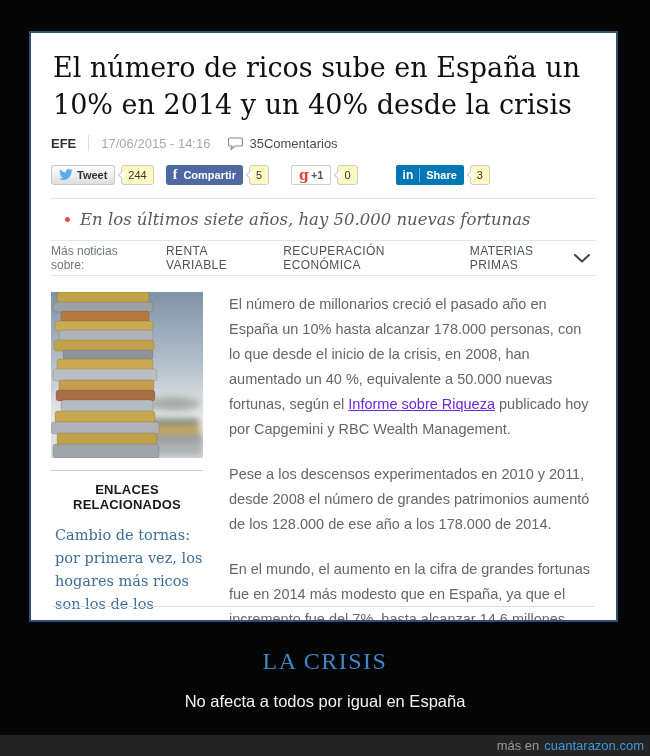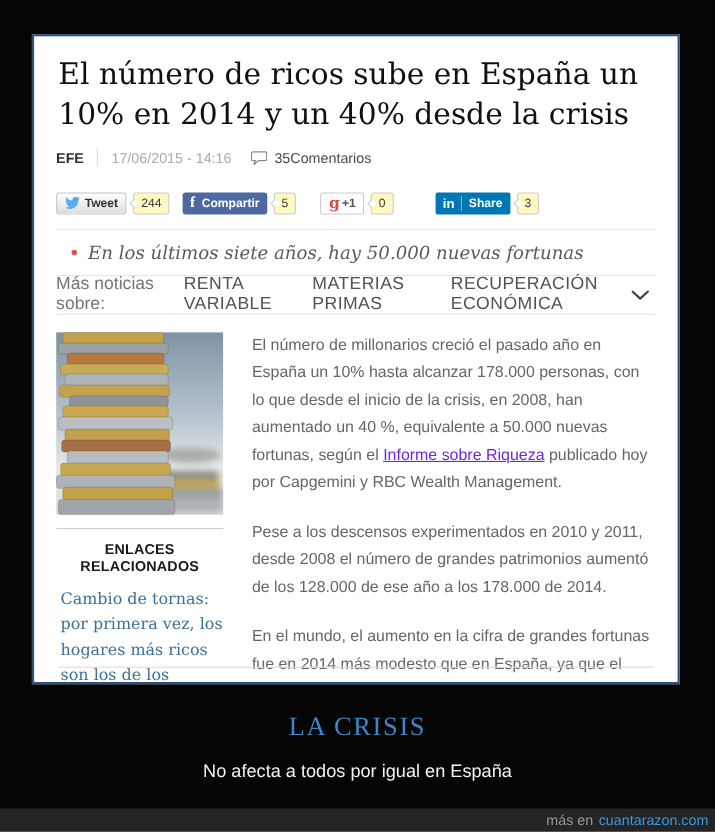--- a/index.html
+++ b/index.html
@@ -30,21 +30,21 @@
   .byline{
     display:flex;align-items:center;
     margin-top:12px;font-size:13px;color:#a9a9a9;text-align:center;
   }
   .byline .source{font-weight:bold;color:#2e2e2e;margin-right:12px;}
   .byline .sep{width:1px;height:16px;background:#ddd;margin-right:12px;}
   .byline .comments{display:flex;align-items:center;margin-left:18px;color:#4a4a4a;}
   .byline .comments svg{margin-right:6px;}
 
   
-  .share-row{display:flex;align-items:center;margin-top:23px;height:21px;text-align:right;}
+  .share-row{display:flex;align-items:center;margin-top:13px;height:21px;text-align:right;}
   .share-group{display:flex;align-items:center;}
   .btn{
     height:20px;display:flex;align-items:center;
     font-size:11px;font-weight:bold;box-sizing:border-box;
     border-radius:3px;padding:0 7px;cursor:default;
   }
   .btn svg{margin-right:4px;}
   .btn-tweet{
     background:linear-gradient(#ffffff,#dedede);
     border:1px solid #c6c6c6;color:#333;
@@ -83,21 +83,21 @@
   }
   .standfirst .text{
     font-family:"DejaVu Serif", serif;font-style:italic;
     font-size:16.5px;color:#5a5a5a;
   }
 
   
   .topics{
     display:flex;align-items:center;
     height:34px;border-bottom:1px solid #e6e6e6;
-    font-size:16px;color:#71767a;
+    font-size:12px;color:#71767a;
   }
   .topics .tag{color:#4e5257;letter-spacing:0.4px;margin-left:22px;cursor:default;}
   .topics .chev{margin-left:auto;margin-right:6px;display:flex;align-items:center;cursor:default;}
 
   
   .cols{display:flex;margin-top:16px;}
   .leftcol{width:152px;flex:0 0 auto;}
   .rightcol{flex:1;margin-left:26px;}
 
   .photo{width:152px;height:166px;display:block;}
@@ -198,22 +198,22 @@
   <div class="divider"></div>
 
   <div class="standfirst">
     <span class="dot"></span>
     <span class="text">En los últimos siete años, hay 50.000 nuevas fortunas</span>
   </div>
 
   <div class="topics">
     <span>Más noticias sobre:</span>
     <span class="tag">RENTA VARIABLE</span>
+    <span class="tag">RECUPERACIÓN ECONÓMICA</span>
     <span class="tag">MATERIAS PRIMAS</span>
-    <span class="tag">RECUPERACIÓN ECONÓMICA</span>
     <span class="chev">
       <svg width="16" height="9" viewBox="0 0 16 9">
         <polyline points="1,1 8,7.5 15,1" fill="none" stroke="#444" stroke-width="2" stroke-linecap="round" stroke-linejoin="round"></polyline>
       </svg>
     </span>
   </div>
 
   <div class="cols">
 
     <div class="leftcol">

